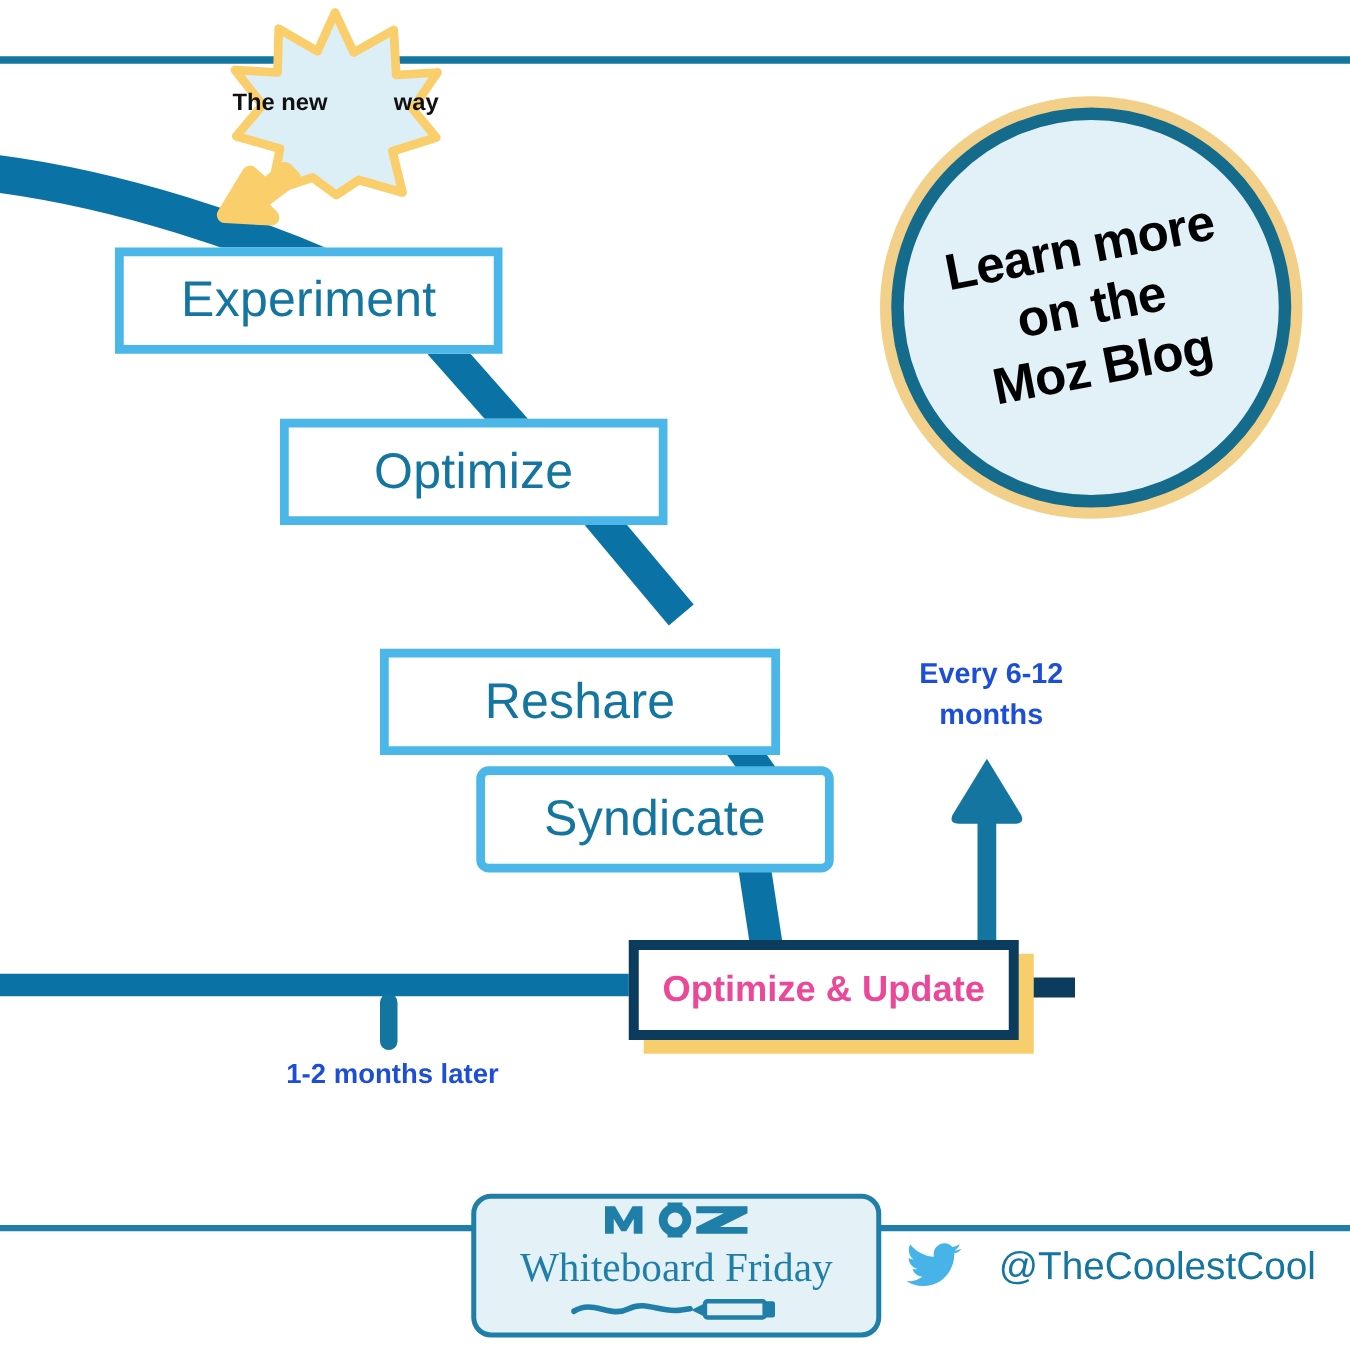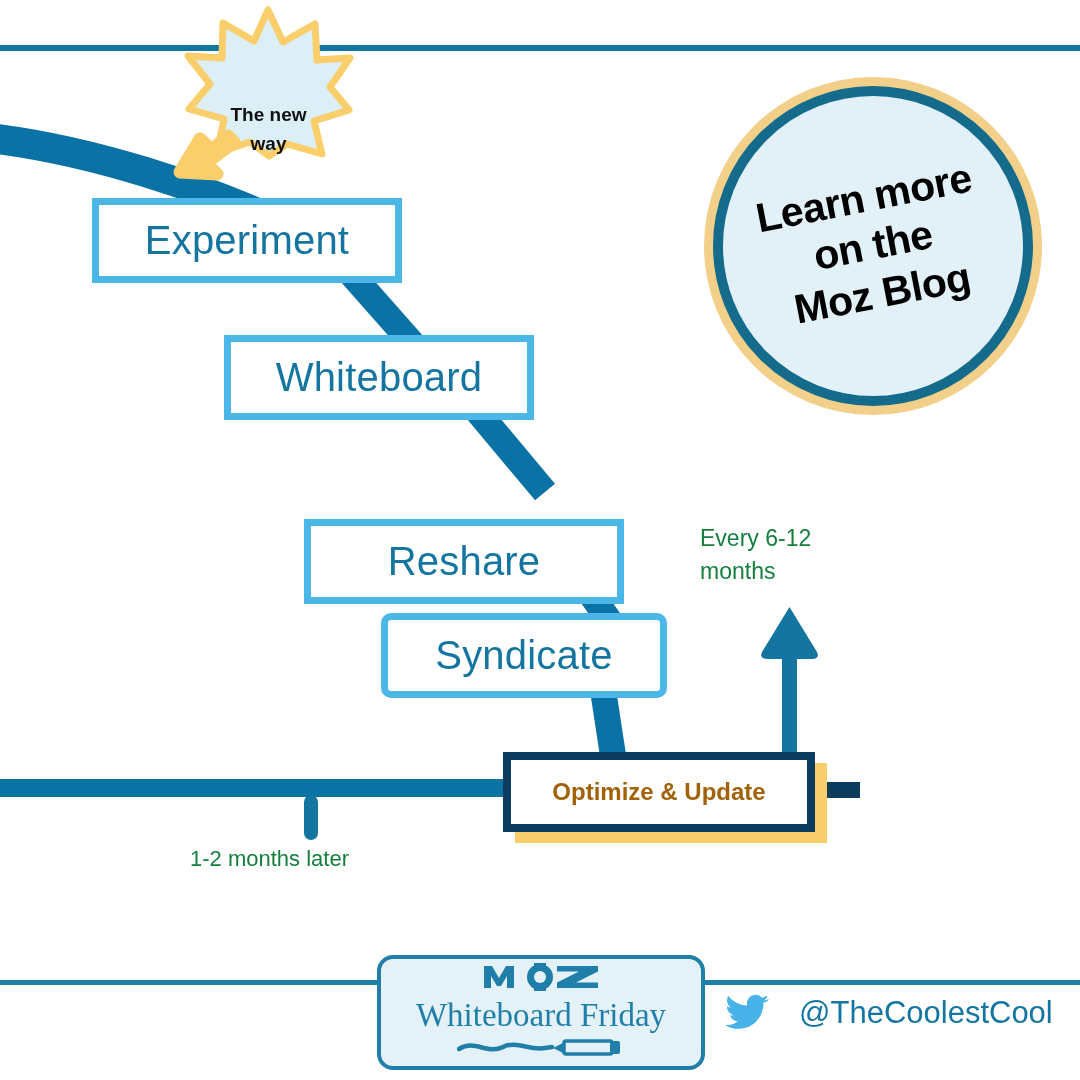--- a/index.html
+++ b/index.html
@@ -27,33 +27,33 @@
   .pbox.b2{left:224px;top:335px;width:310px;height:85px;}
   .pbox.b3{left:304px;top:475px;width:320px;height:85px;margin-top:44px;}
   .pbox.b4{left:381px;top:613px;width:286px;height:85px;border-radius:10px;}
 
   .obox{
     position:absolute;left:503px;top:752px;width:312px;height:80px;
     background:#ffffff;
     border:8px solid #0B3C5D;
     box-sizing:border-box;
     display:flex;align-items:center;justify-content:center;
-    color:#a16207;font-size:24px;font-weight:bold;
+    color:#ec4899;font-size:29px;font-weight:bold;
     z-index:6;
   }
   .obox-shadow{
     position:absolute;left:515px;top:763px;width:312px;height:80px;
     background:#F7CE6B;z-index:4;
   }
 
   
   #star-wrap{position:absolute;left:186px;top:8px;width:165px;height:150px;z-index:8;}
   #star-label{
     position:absolute;left:0;top:0;width:165px;height:150px;
-    display:flex;flex-direction:column;align-items:center;justify-content:flex-end;
+    display:flex;flex-direction:row;align-items:center;justify-content:space-between;
     font-size:19px;font-weight:bold;color:#111;line-height:1.5;text-align:center;
     pointer-events:none;
   }
 
   
   #circle{
     position:absolute;left:713px;top:86px;width:320px;height:320px;z-index:8;
     border-radius:50%;
     background:#E2F1F8;
     border:10px solid #156B8C;
@@ -64,21 +64,21 @@
   #circle-text{
     transform:rotate(-11deg);
     text-align:center;
     font-size:41px;font-weight:bold;color:#000;line-height:1.18;
     letter-spacing:-0.5px;
     width:280px;
   }
 
   
   .anno{
-    position:absolute;font-weight:normal;color:#15803d;z-index:9;text-align:left;
+    position:absolute;font-weight:bold;color:#1d4ed8;z-index:9;text-align:center;
   }
   #anno-months{left:700px;top:522px;width:186px;font-size:23px;line-height:1.45;}
   #anno-later{left:190px;top:846px;width:248px;font-size:22px;}
   #hashtag{
     position:absolute;left:0px;top:1000px;width:455px;text-align:center;
     font-size:31px;color:#1476A0;z-index:9;
   }
   #twitter-block{
     position:absolute;left:725px;top:994px;z-index:9;
     display:flex;align-items:center;gap:14px;
@@ -142,21 +142,21 @@
     </g>
     <g>
       <path d="M 228 136 L 212 150 L 200 139 L 180 172 L 217 174 L 206 163 L 234 142 Z" fill="#F9CE6B" stroke="#F9CE6B" stroke-width="13" stroke-linejoin="round"></path>
     </g>
   </svg>
 
   <div class="pbox b1">
     <span>Experiment</span>
   </div>
   <div class="pbox b2">
-    <span>Whiteboard</span>
+    <span>Optimize</span>
   </div>
   <div class="pbox b3">
     <span>Reshare</span>
   </div>
   <div class="pbox b4">
     <span>Syndicate</span>
   </div>
 
   <div class="obox-shadow"></div>
   <div class="obox">

